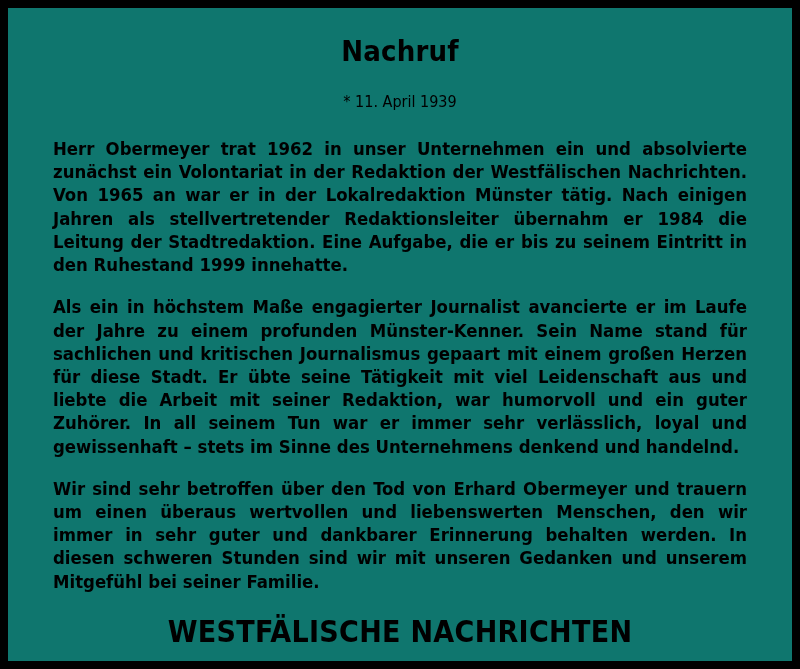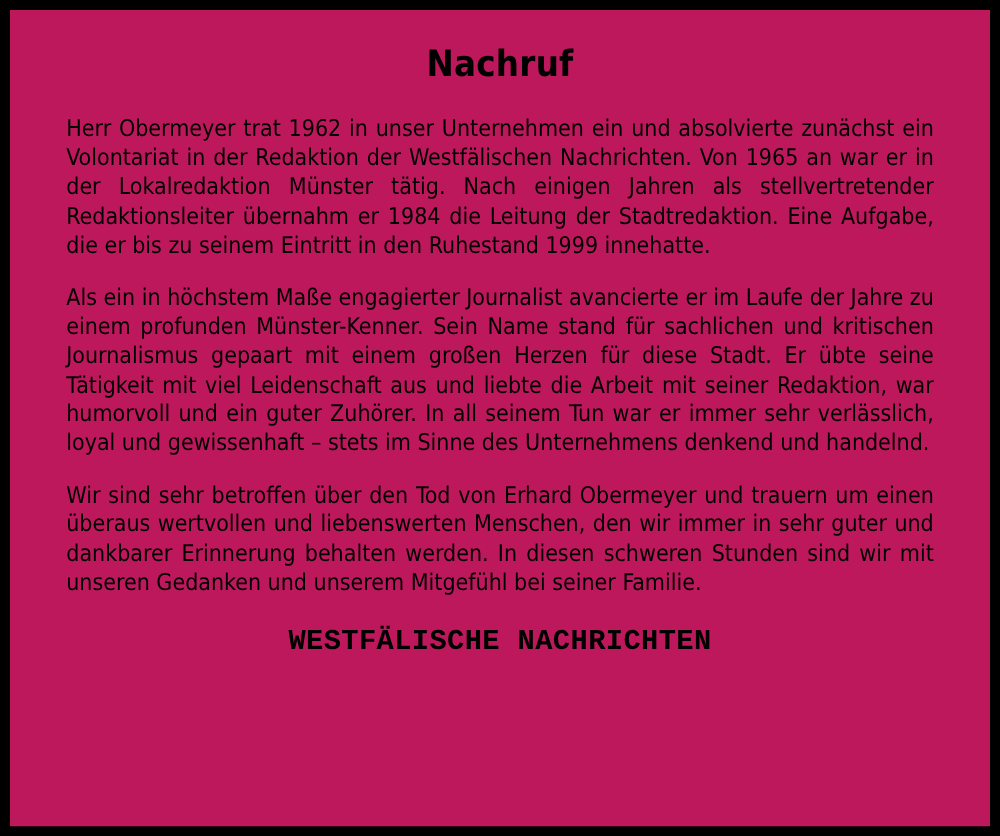--- a/index.html
+++ b/index.html
@@ -12,21 +12,21 @@
     height: 669px;
     font-family: "DejaVu Sans Condensed", "Liberation Sans Narrow", "Liberation Sans", sans-serif;
     color: #000000;
     -webkit-font-smoothing: antialiased;
   }
   .notice {
     box-sizing: border-box;
     width: 800px;
     height: 669px;
     border: 8px solid #000000;
-    background: #be185d;
+    background: #0f766e;
     padding: 28px 40px 10px 40px;
     display: flex;
     flex-direction: column;
   }
   .head-block {
     text-align: center;
   }
   .notice-title {
     font-size: 29px;
     font-weight: 600;
@@ -51,50 +51,50 @@
     font-size: 16px;
     font-weight: 400;
     line-height: 1.2;
     margin: 0 0 26px 0;
   }
   .body-block {
     flex: 0 0 auto;
   }
   .body-par {
     font-size: 18.4px;
-    font-weight: 400;
+    font-weight: 700;
     line-height: 23.2px;
     text-align: justify;
     text-justify: inter-word;
     margin: 0 0 19px 0;
     padding: 0 5px;
   }
   .body-par:last-child {
     margin-bottom: 0;
   }
   .sign-block {
     text-align: center;
     margin-top: 22px;
   }
   .sign-company {
-    font-size: 23px;
+    font-size: 30px;
     font-weight: 700;
     letter-spacing: 0.3px;
     line-height: 1.15;
     margin: 0 0 7px 0;
-    font-family: Liberation Mono, monospace;
   }
 </style>
 </head>
 <body>
 
 <div class="notice">
 
   <div class="head-block">
     <div class="notice-title">Nachruf</div>
+    <div class="birth-line">* 11. April 1939</div>
   </div>
 
   <div class="body-block">
     <p class="body-par">Herr Obermeyer trat 1962 in unser Unternehmen ein und absolvierte zunächst ein Volontariat in der Redaktion der Westfälischen Nachrichten. Von 1965 an war er in der Lokalredaktion Münster tätig. Nach einigen Jahren als stellvertretender Redaktionsleiter übernahm er 1984 die Leitung der Stadtredaktion. Eine Aufgabe, die er bis zu seinem Eintritt in den Ruhestand 1999 innehatte.</p>
     <p class="body-par">Als ein in höchstem Maße engagierter Journalist avancierte er im Laufe der Jahre zu einem profunden Münster-Kenner. Sein Name stand für sachlichen und kritischen Journalismus gepaart mit einem großen Herzen für diese Stadt. Er übte seine Tätigkeit mit viel Leidenschaft aus und liebte die Arbeit mit seiner Redaktion, war humorvoll und ein guter Zuhörer. In all seinem Tun war er immer sehr verlässlich, loyal und gewissenhaft – stets im Sinne des Unternehmens denkend und handelnd.</p>
     <p class="body-par">Wir sind sehr betroffen über den Tod von Erhard Obermeyer und trauern um einen überaus wertvollen und liebenswerten Menschen, den wir immer in sehr guter und dankbarer Erinnerung behalten werden. In diesen schweren Stunden sind wir mit unseren Gedanken und unserem Mitgefühl bei seiner Familie.</p>
   </div>
 
   <div class="sign-block">
     <div class="sign-company">WESTFÄLISCHE NACHRICHTEN</div>

